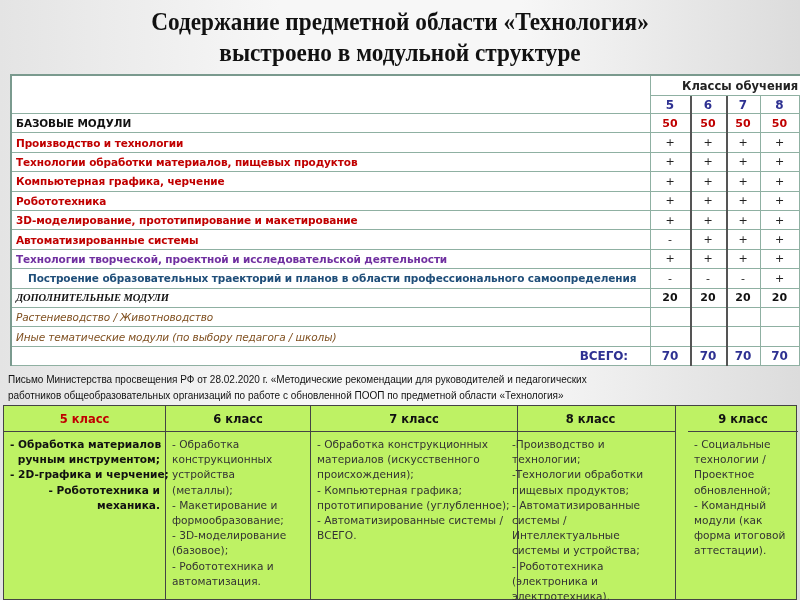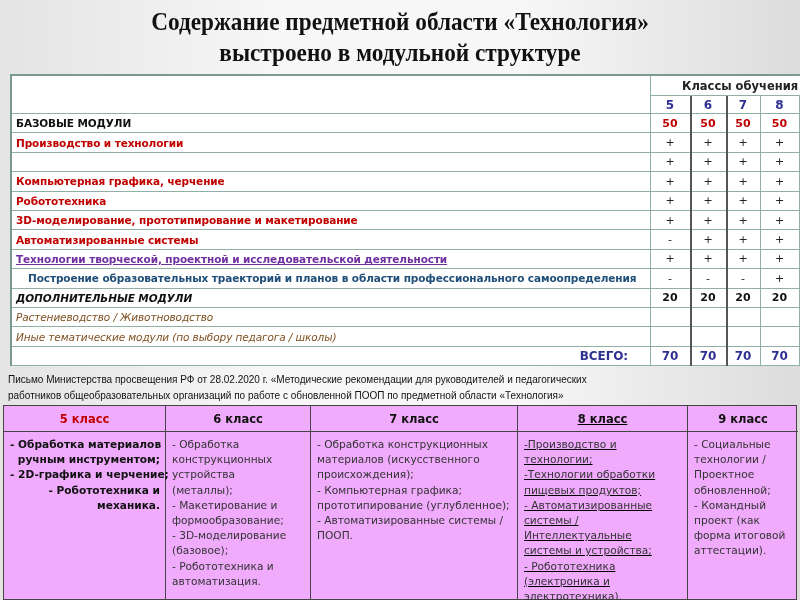--- a/index.html
+++ b/index.html
@@ -35,21 +35,21 @@
 
   
   .notice {
     position: absolute; left: 8px; top: 372px; width: 790px;
     font-family: "Liberation Sans", sans-serif; font-size: 10px; line-height: 15.5px; color: #111;
   }
 
   
   .bottom-table {
     position: absolute; left: 3px; top: 405px; width: 794px; height: 195px;
-    background: #f0abfc; border: 1px solid #444;
+    background: #bef264; border: 1px solid #444;
     font-family: "DejaVu Sans", sans-serif;
   }
   .bt-col { position: absolute; top: 0; height: 100%; border-right: 1px solid #444; }
   .bt-col:last-child { border-right: none; }
   .bt-head {
     height: 26px; border-bottom: 1px solid #444;
     display: flex; align-items: center; justify-content: center;
     font-size: 11.5px; font-weight: bold; color: #111;
   }
   .bt-body { padding: 5px 5px 0 6px; font-size: 10.6px; line-height: 15.2px; color: #333; }
@@ -84,20 +84,21 @@
         <div class="tt-cell tt-grade" style="left: 748px; width: 39px; color: rgb(192, 0, 0);">50</div>
       </div>
       <div class="tt-row" style="top: 57.4px; height: 19.4px;">
         <div class="tt-cell tt-label" style="color: rgb(192, 0, 0);">Производство и технологии</div>
         <div class="tt-cell tt-grade" style="left: 638px; width: 40px; font-weight: normal;">+</div>
         <div class="tt-cell tt-grade" style="left: 678px; width: 36px; font-weight: normal;">+</div>
         <div class="tt-cell tt-grade" style="left: 714px; width: 34px; font-weight: normal;">+</div>
         <div class="tt-cell tt-grade" style="left: 748px; width: 39px; font-weight: normal;">+</div>
       </div>
       <div class="tt-row" style="top: 76.8px; height: 19.4px;">
+        <div class="tt-cell tt-label" style="color: rgb(192, 0, 0);">Технологии обработки материалов, пищевых продуктов</div>
         <div class="tt-cell tt-grade" style="left: 638px; width: 40px; font-weight: normal;">+</div>
         <div class="tt-cell tt-grade" style="left: 678px; width: 36px; font-weight: normal;">+</div>
         <div class="tt-cell tt-grade" style="left: 714px; width: 34px; font-weight: normal;">+</div>
         <div class="tt-cell tt-grade" style="left: 748px; width: 39px; font-weight: normal;">+</div>
       </div>
       <div class="tt-row" style="top: 96.2px; height: 19.4px;">
         <div class="tt-cell tt-label" style="color: rgb(192, 0, 0);">Компьютерная графика, черчение</div>
         <div class="tt-cell tt-grade" style="left: 638px; width: 40px; font-weight: normal;">+</div>
         <div class="tt-cell tt-grade" style="left: 678px; width: 36px; font-weight: normal;">+</div>
         <div class="tt-cell tt-grade" style="left: 714px; width: 34px; font-weight: normal;">+</div>
@@ -118,35 +119,35 @@
         <div class="tt-cell tt-grade" style="left: 748px; width: 39px; font-weight: normal;">+</div>
       </div>
       <div class="tt-row" style="top: 154.4px; height: 19.4px;">
         <div class="tt-cell tt-label" style="color: rgb(192, 0, 0);">Автоматизированные системы</div>
         <div class="tt-cell tt-grade" style="left: 638px; width: 40px; font-weight: normal;">-</div>
         <div class="tt-cell tt-grade" style="left: 678px; width: 36px; font-weight: normal;">+</div>
         <div class="tt-cell tt-grade" style="left: 714px; width: 34px; font-weight: normal;">+</div>
         <div class="tt-cell tt-grade" style="left: 748px; width: 39px; font-weight: normal;">+</div>
       </div>
       <div class="tt-row" style="top: 173.8px; height: 19.4px;">
-        <div class="tt-cell tt-label" style="color: rgb(112, 48, 160); text-decoration: underline;">Технологии творческой, проектной и исследовательской деятельности</div>
+        <div class="tt-cell tt-label" style="color: rgb(112, 48, 160);">Технологии творческой, проектной и исследовательской деятельности</div>
         <div class="tt-cell tt-grade" style="left: 638px; width: 40px; font-weight: normal;">+</div>
         <div class="tt-cell tt-grade" style="left: 678px; width: 36px; font-weight: normal;">+</div>
         <div class="tt-cell tt-grade" style="left: 714px; width: 34px; font-weight: normal;">+</div>
         <div class="tt-cell tt-grade" style="left: 748px; width: 39px; font-weight: normal;">+</div>
       </div>
       <div class="tt-row" style="top: 193.2px; height: 19.4px;">
         <div class="tt-cell tt-label" style="color: rgb(31, 78, 121); padding-left: 16px;">Построение образовательных траекторий и планов в области  профессионального самоопределения</div>
         <div class="tt-cell tt-grade" style="left: 638px; width: 40px; font-weight: normal;">-</div>
         <div class="tt-cell tt-grade" style="left: 678px; width: 36px; font-weight: normal;">-</div>
         <div class="tt-cell tt-grade" style="left: 714px; width: 34px; font-weight: normal;">-</div>
         <div class="tt-cell tt-grade" style="left: 748px; width: 39px; font-weight: normal;">+</div>
       </div>
       <div class="tt-row" style="top: 212.6px; height: 19.4px;">
-        <div class="tt-cell tt-label" style="color: rgb(17, 17, 17); font-style: italic;">ДОПОЛНИТЕЛЬНЫЕ МОДУЛИ</div>
+        <div class="tt-cell tt-label" style="color: rgb(17, 17, 17); font-style: italic; font-family: Liberation Serif, serif;">ДОПОЛНИТЕЛЬНЫЕ МОДУЛИ</div>
         <div class="tt-cell tt-grade" style="left: 638px; width: 40px; color: rgb(17, 17, 17);">20</div>
         <div class="tt-cell tt-grade" style="left: 678px; width: 36px; color: rgb(17, 17, 17);">20</div>
         <div class="tt-cell tt-grade" style="left: 714px; width: 34px; color: rgb(17, 17, 17);">20</div>
         <div class="tt-cell tt-grade" style="left: 748px; width: 39px; color: rgb(17, 17, 17);">20</div>
       </div>
       <div class="tt-row" style="top: 232px; height: 19.4px;">
         <div class="tt-cell tt-label" style="color: rgb(127, 79, 31); font-style: italic; font-weight: normal;">Растениеводство / Животноводство</div>
         <div class="tt-cell tt-grade" style="left: 638px; width: 40px;"></div>
         <div class="tt-cell tt-grade" style="left: 678px; width: 36px;"></div>
         <div class="tt-cell tt-grade" style="left: 714px; width: 34px;"></div>
@@ -208,24 +209,24 @@
     </div>
     <div class="bt-col" style="left: 307px; width: 207px;">
       <div class="bt-head" style="color: rgb(17, 17, 17);">7 класс</div>
       <div class="bt-body">
         <div class="bt-line">- Обработка конструкционных</div>
         <div class="bt-line">материалов (искусственного</div>
         <div class="bt-line">происхождения);</div>
         <div class="bt-line">- Компьютерная графика;</div>
         <div class="bt-line">прототипирование (углубленное);</div>
         <div class="bt-line"> - Автоматизированные системы /</div>
-        <div class="bt-line">ПООП.</div>
-      </div>
-    </div>
-    <div class="bt-col" style="left: 514px; width: 170px; text-decoration: underline;">
+        <div class="bt-line">ВСЕГО.</div>
+      </div>
+    </div>
+    <div class="bt-col" style="left: 502px; width: 170px;">
       <div class="bt-head" style="color: rgb(17, 17, 17);">8 класс</div>
       <div class="bt-body">
         <div class="bt-line">-Производство и</div>
         <div class="bt-line">технологии;</div>
         <div class="bt-line">-Технологии обработки</div>
         <div class="bt-line">пищевых продуктов;</div>
         <div class="bt-line">- Автоматизированные</div>
         <div class="bt-line">системы /</div>
         <div class="bt-line">Интеллектуальные</div>
         <div class="bt-line">системы и устройства;</div>
@@ -235,18 +236,18 @@
       </div>
     </div>
     <div class="bt-col" style="left: 684px; width: 110px;">
       <div class="bt-head" style="color: rgb(17, 17, 17);">9 класс</div>
       <div class="bt-body">
         <div class="bt-line">- Социальные</div>
         <div class="bt-line">технологии /</div>
         <div class="bt-line">Проектное</div>
         <div class="bt-line">обновленной;</div>
         <div class="bt-line">- Командный</div>
-        <div class="bt-line">проект (как</div>
+        <div class="bt-line">модули (как</div>
         <div class="bt-line">форма итоговой</div>
         <div class="bt-line">аттестации).</div>
       </div>
     </div>
   </div>
 
 </body></html>

